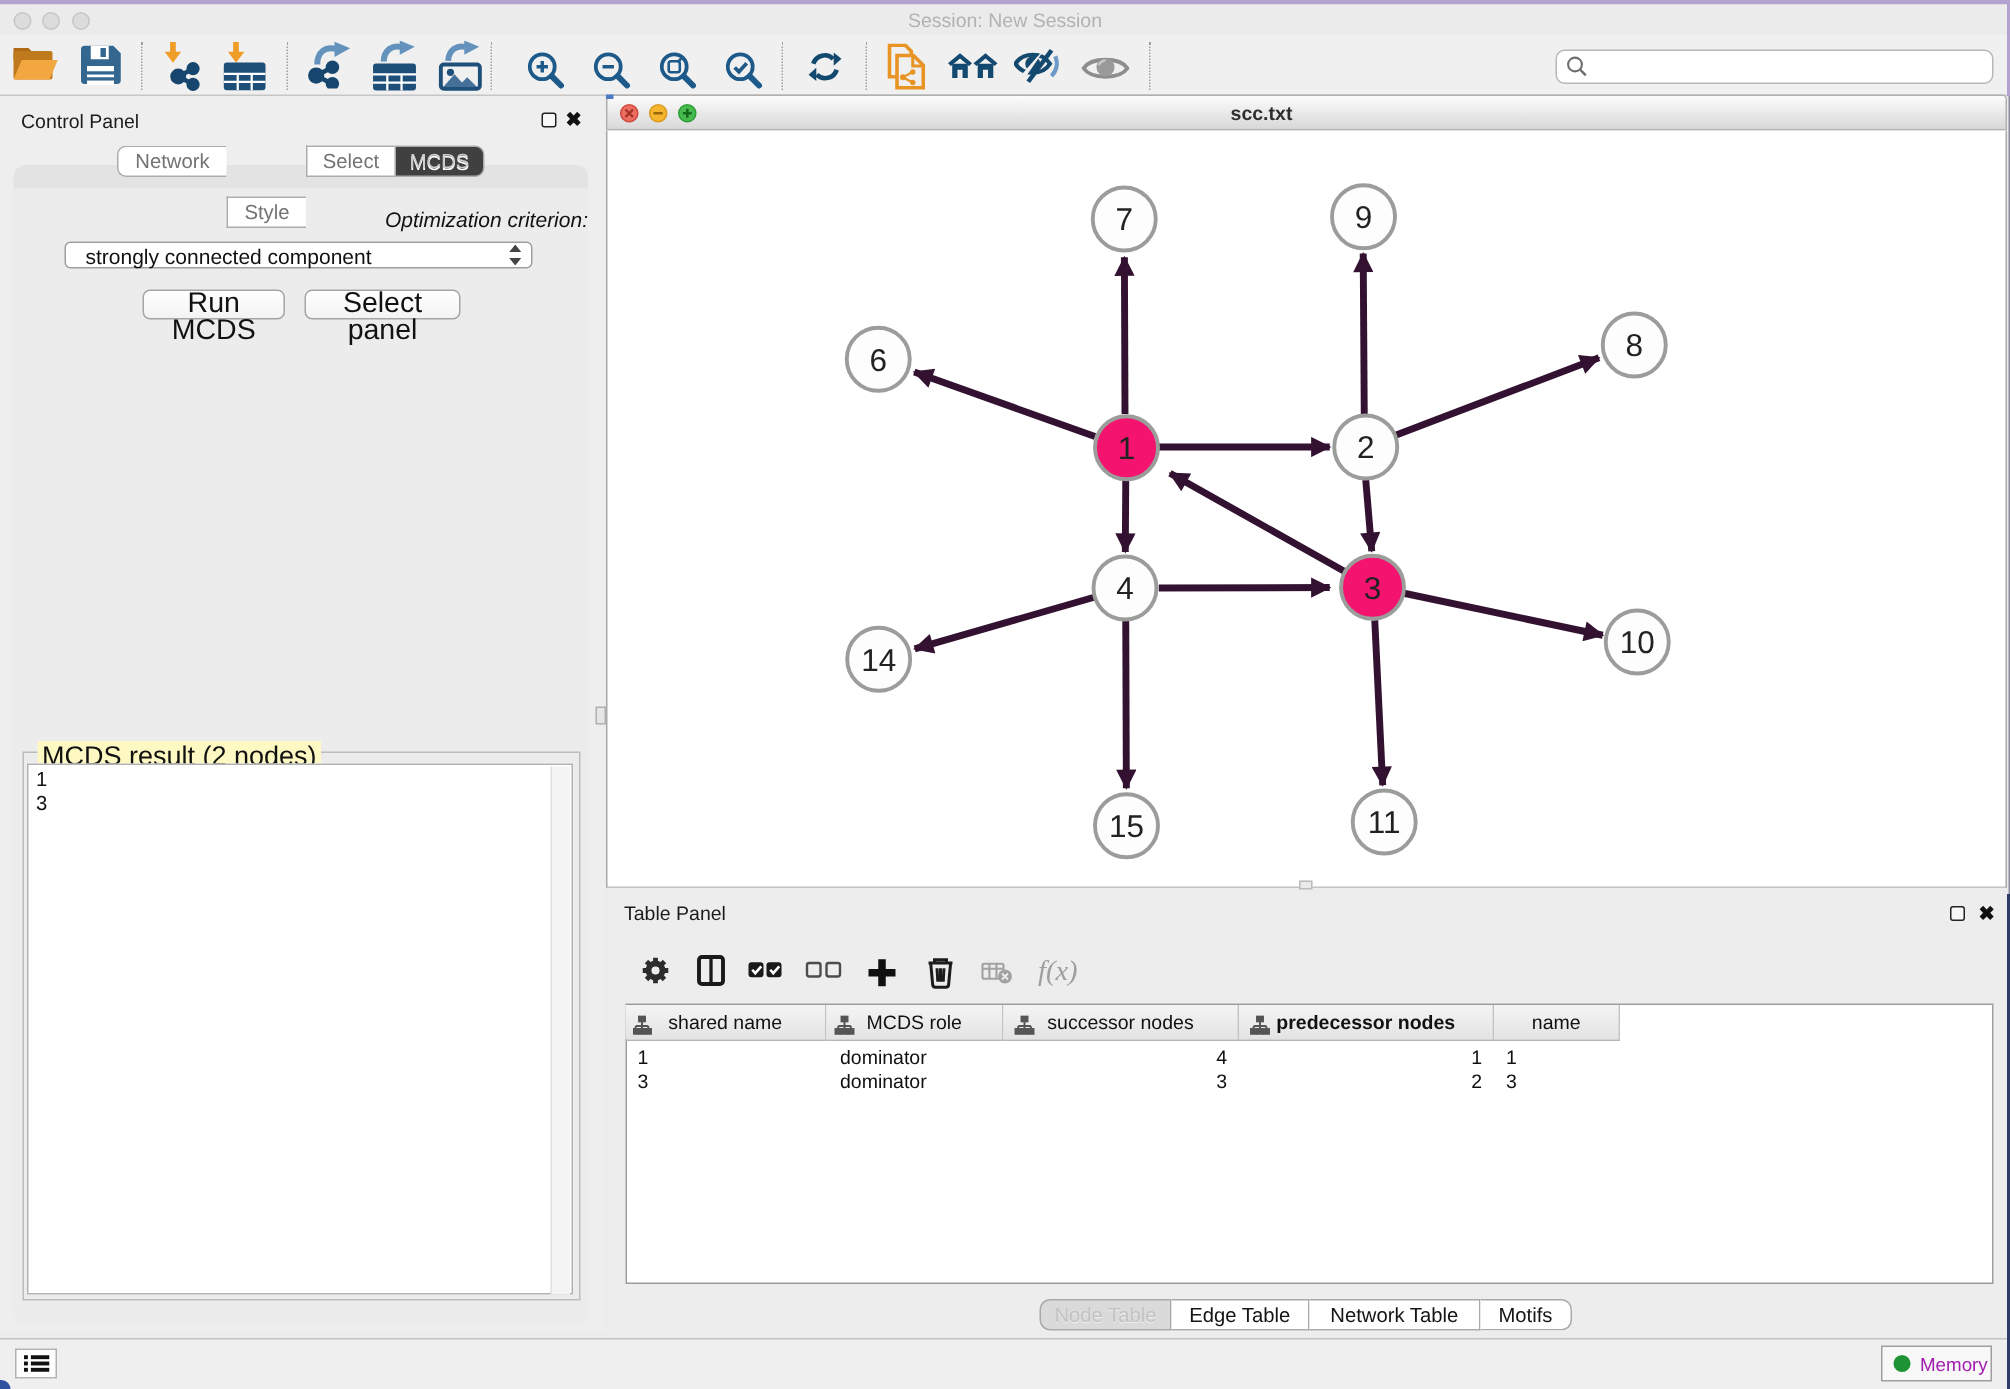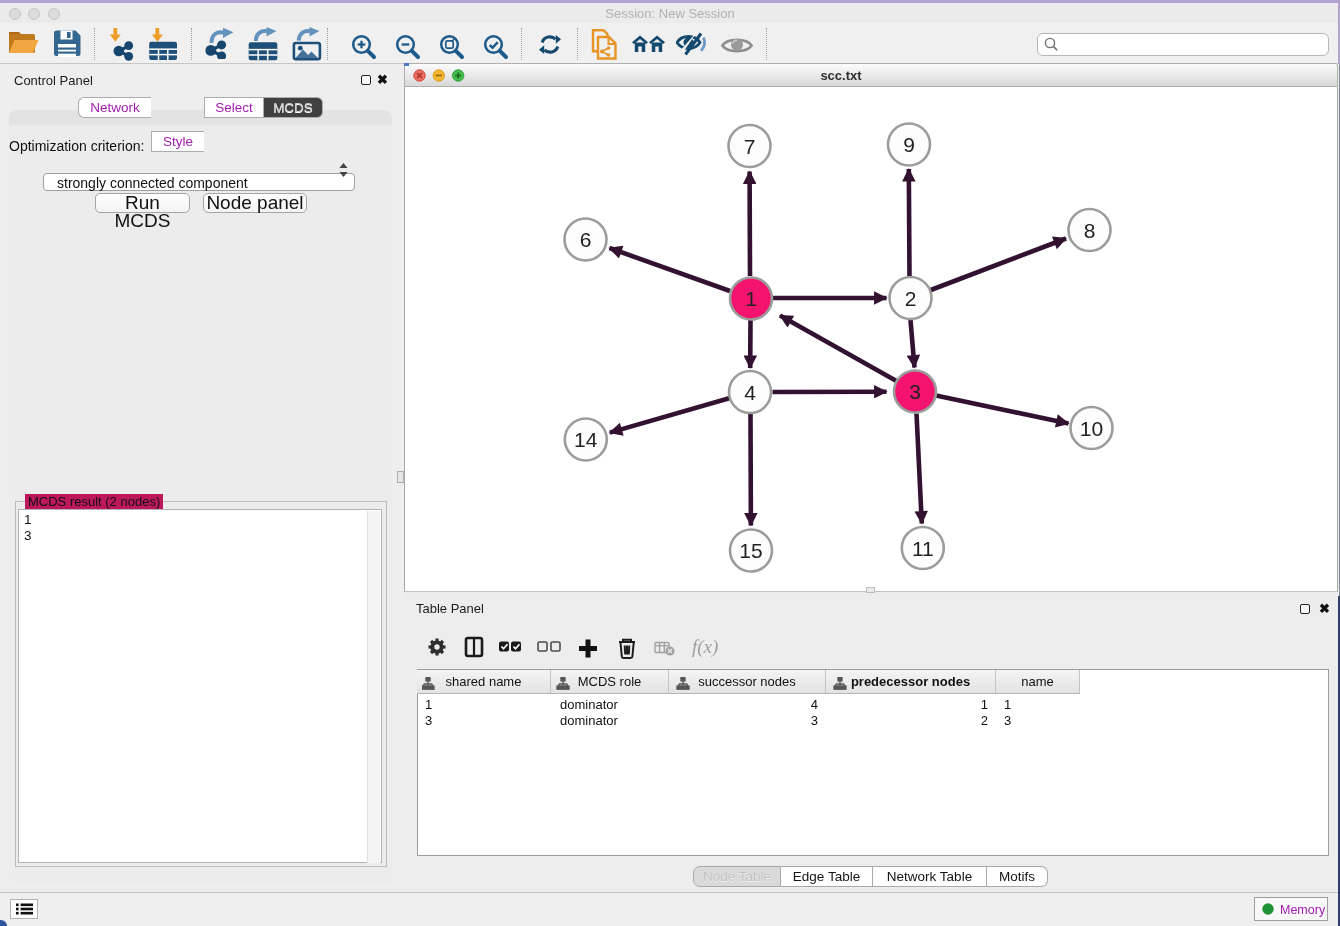--- a/index.html
+++ b/index.html
@@ -12,27 +12,27 @@
   #toolbar{left:0;top:23px;width:1340px;height:41px;background:#f0f0f0;border-bottom:1px solid #c6c6c6;box-sizing:border-box;}
   .vsep{top:28px;width:1px;height:32px;border-left:1px dotted #9f9f9f;}
   #searchbox{left:1037px;top:33px;width:290px;height:21px;background:#fff;border:1px solid #b7b7b7;border-radius:6px;}
   #mainbg{left:0;top:64px;width:1340px;height:828px;background:#ececec;}
   #statusbar{left:0;top:892px;width:1340px;height:34px;background:#efefef;border-top:1px solid #c3c3c3;box-sizing:border-box;}
   
   #cpanel{left:0;top:64px;width:403px;height:824px;background:#eeeeee;}
   #cptitle{left:14px;top:9px;font-size:13px;color:#1c1c1c;}
   .sq{width:10px;height:10px;border:1.5px solid #222;border-radius:2px;box-sizing:border-box;background:#f8f8f8;}
   .xg{font-size:13px;font-weight:bold;color:#111;}
-  .tab{top:33px;height:21px;z-index:5;box-sizing:border-box;border:1px solid #acacac;background:#fff;font-size:13.5px;color:#a21caf;text-align:center;line-height:19px;}
+  .tab{top:33px;height:21px;z-index:5;box-sizing:border-box;border:1px solid #acacac;background:#fff;font-size:13.5px;color:#737373;text-align:center;line-height:19px;}
   #cpcontent{left:9px;top:46px;width:383px;height:774px;background:linear-gradient(#e3e3e3 0px,#e3e3e3 15px,#ececec 16px,#ececec 100%);border-radius:8px;}
-  #optlabel{left:9px;top:74px;width:383px;text-align:left;font-size:14px;color:#111;}
-  #dropdown{left:43px;top:97px;width:312px;height:18px;background:#fff;border:1px solid #9f9f9f;border-radius:4px;box-sizing:border-box;font-size:14px;color:#111;line-height:18px;padding-left:13px;margin-top:12px;}
+  #optlabel{left:9px;top:74px;width:383px;text-align:right;font-size:14px;color:#111;font-style:italic;}
+  #dropdown{left:43px;top:97px;width:312px;height:18px;background:#fff;border:1px solid #9f9f9f;border-radius:4px;box-sizing:border-box;font-size:14px;color:#111;line-height:18px;padding-left:13px;}
   .btn{top:129px;height:20px;box-sizing:border-box;border:1px solid #a5a5a5;border-radius:5px;background:linear-gradient(#ffffff,#f3f3f3);font-size:19px;color:#111;text-align:center;line-height:18px;}
   #mcdsbox{left:15px;top:437px;width:370px;height:364px;border:1px solid #bcbcbc;}
-  #mcdslabel{left:25px;top:430px;background:#be185d;padding:0 3px;font-size:13px;color:#111;}
+  #mcdslabel{left:25px;top:430px;background:#fef9c3;padding:0 3px;font-size:18px;color:#111;}
   #mcdsinner{left:18px;top:445px;width:364px;height:354px;background:#fff;border:1px solid #b3b3b3;box-sizing:border-box;}
   #mcdsscroll{right:1px;top:1px;width:12px;height:352px;background:#f4f4f4;border-left:1px solid #e2e2e2;}
   
   #netwin{left:404px;top:63px;width:934px;height:529px;}
   #nettitle{left:0;top:0;width:934px;height:24px;background:linear-gradient(#fcfcfc,#d8d8d8);border:1px solid #b0b0b0;box-sizing:border-box;border-radius:3px 3px 0 0;}
   #nettext{left:0;top:5px;width:874px;text-align:center;font-size:13px;font-weight:bold;color:#2e2e2e;}
   #netcanvas{left:0;top:24px;width:934px;height:505px;background:#fff;border-left:1px solid #a9a9a9;border-right:1px solid #a9a9a9;border-bottom:1px solid #c2c2c2;box-sizing:border-box;}
   
   #tpanel{left:404px;top:596px;width:934px;height:292px;background:#ededed;}
   #tptitle{left:12px;top:5px;font-size:13px;color:#1c1c1c;}
@@ -203,21 +203,21 @@
   <div class="abs tab" style="left:204px;width:59px;border-right:none;">Select</div>
   <div class="abs tab" style="left:263px;width:60px;border-radius:0 6px 6px 0;background:#404040;color:#ccc;text-shadow:0 1px 0 #fff;">MCDS</div>
   <div class="abs" id="cpcontent"></div>
   <div class="abs" id="optlabel">Optimization criterion:</div>
   <div class="abs" id="dropdown">strongly connected component</div>
   <svg class="abs" style="left:338px;top:99px;" width="11" height="14" viewBox="0 0 11 14">
     <path d="M5.5,0 L9.5,5 L1.5,5 z" fill="#444"></path>
     <path d="M5.5,14 L9.5,9 L1.5,9 z" fill="#444"></path>
   </svg>
   <div class="abs btn" style="left:95px;width:95px;">Run MCDS</div>
-  <div class="abs btn" style="left:203px;width:104px;">Node panel</div>
+  <div class="abs btn" style="left:203px;width:104px;">Select panel</div>
   <div class="abs" id="mcdsbox"></div>
   <div class="abs" id="mcdslabel">MCDS result (2 nodes)</div>
   <div class="abs" id="mcdsinner">
     <div class="abs" id="mcdsscroll"></div>
     <div class="abs" style="left:5px;top:2px;font-size:13.5px;color:#111;line-height:16px;">1<br>3</div>
   </div>
 </div>
 
 <div class="abs" id="netwin">
   <div class="abs" id="nettitle"></div>

